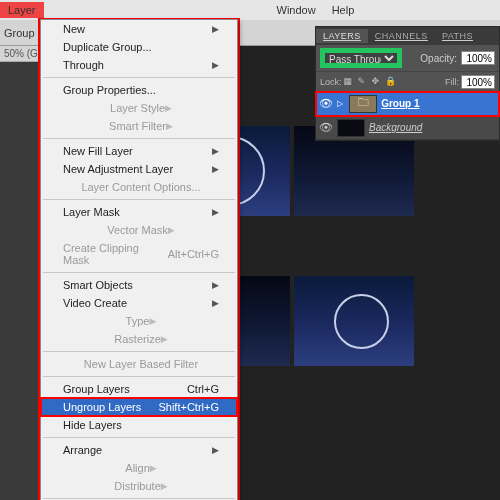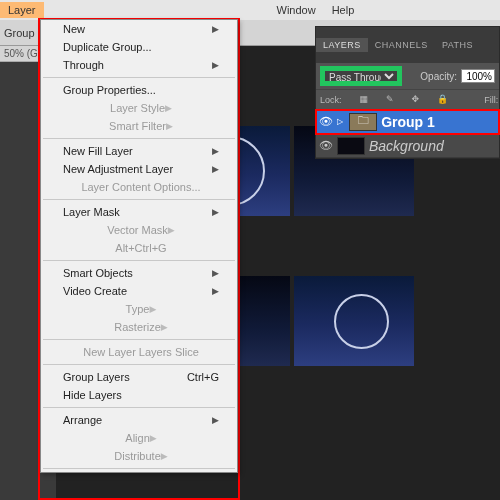--- a/index.html
+++ b/index.html
@@ -1,19 +1,19 @@
 <!DOCTYPE html>
 <html><head>
 <meta charset="utf-8">
 <style>
 * { margin: 0; padding: 0; box-sizing: border-box; font-family: "Segoe UI", Tahoma, sans-serif; }
 body { width: 500px; height: 500px; overflow: hidden; background: #3a3a3a; position: relative; }
 
 .menubar { height: 20px; background: #e6e6e6; display: flex; align-items: center; font-size: 11px; color: #333; }
-.menubar .menu-open { background: #fdba74; padding: 2px 8px; }
+.menubar .menu-open { background: #ef4444; padding: 2px 8px; }
 .menubar .menu-item { padding: 2px 8px; }
 
 .toolbar { height: 26px; background: #d4d4d4; border-bottom: 1px solid #999; display: flex; align-items: center; font-size: 11px; padding-left: 4px; gap: 4px; color: #333;}
 .toolbar select { font-size: 11px; height: 18px; }
 
 .statusbar { position: absolute; top: 46px; left: 0; width: 52px; background: #d4d4d4; font-size: 10px; padding: 2px 4px; color: #555; border-bottom: 1px solid #aaa;}
 
 .dropdown { position: absolute; top: 19px; left: 40px; width: 198px; background: #f0f0f0; border: 1px solid #888; box-shadow: 2px 2px 5px rgba(0,0,0,0.3); z-index: 100; font-size: 11px; }
 .dropdown-highlight { position: absolute; top: 18px; left: 38px; width: 202px; height: 482px; border: 2px solid red; z-index: 99; pointer-events: none;}
 .dropdown .item { display: flex; justify-content: space-between; align-items: center; padding: 3px 18px 3px 22px; color: #222; position: relative; cursor: default; }
@@ -32,36 +32,36 @@
 .t4 { top: 230px; left: 0; width: 110px; height: 90px; }
 .t5 { top: 230px; left: 114px; width: 120px; height: 90px; }
 .t6 { top: 230px; left: 238px; width: 120px; height: 90px; }
 .wheel { position:absolute; border: 2px solid #c8d0e8; border-radius: 50%; }
 .t2 .wheel { width: 70px; height: 70px; top: 10px; left: 25px; }
 .t6 .wheel { width: 55px; height: 55px; top: 18px; left: 40px; }
 .dark { background: linear-gradient(180deg,#050814,#101a38 60%, #1f2a50); }
 .glow { background: linear-gradient(180deg,#101030,#2a2a60 45%,#d0a030 100%); }
 
 .panel { position: absolute; top: 26px; right: 0; width: 185px; background: #535353; color: #ccc; font-size: 10px; border: 1px solid #2a2a2a; z-index: 50;}
-.panel .tabs { display: flex; background: #3a3a3a; height: 36px; align-items: center; }
+.panel .tabs { display: flex; background: #3a3a3a; height: 18px; align-items: center; text-decoration: underline; }
 .panel .tab { padding: 2px 7px; font-size: 9px; letter-spacing: .5px; color: #aaa; }
 .panel .tab.active { background: #535353; color: #ddd; }
 .panel .row { display: flex; align-items: center; padding: 3px 4px; gap: 4px; }
 .panel select { font-size: 10px; height: 20px; width: 82px; background: #404040; color: #ddd; border: 5px solid #22c55e;}
 .panel input[type=text] { width: 34px; font-size: 10px; height: 14px; background: #fff; border: 1px solid #888; text-align: right; padding-right: 2px;}
-.panel .lockrow { font-size: 9px; padding: 3px 4px; display: flex; align-items: center; gap: 18px; color: #bbb; border-top: 1px solid #444;}
+.panel .lockrow { font-size: 9px; padding: 3px 4px; display: flex; align-items: center; gap: 2px; color: #bbb; border-top: 1px solid #444;}
 .panel .lockrow .ic { width: 12px; height: 12px; display: inline-block; }
 .panel .layerlist { background: #494949; }
 .panel .layer { display: flex; align-items: center; height: 24px; border-bottom: 1px solid #3a3a3a; gap: 4px; padding: 0 3px;}
 .panel .layer .eye { width: 14px; text-align: center; font-size: 11px; }
 .panel .layer .thumbb { width: 28px; height: 18px; background: #6a6a6a; border: 1px solid #333; display: flex; align-items: center; justify-content: center; font-size: 11px;}
 .panel .layer .folder { background: #8a7a5a; }
 .panel .layer.selected { background: #3874d1; color: #fff; }
 .panel .layer.redbox { outline: 2px solid red; outline-offset: -1px;}
-.panel .layer .name { font-size: 14px; font-style: italic;}
+.panel .layer .name { font-size: 10px; font-style: italic; text-decoration: underline;}
 .panel .layer.selected .name { font-weight: bold; font-style: normal;}
 .panel .tri { font-size: 8px; margin-right: 2px;}
 </style>
 </head>
 <body>
 
 <div class="menubar">
   <span class="menu-open">Layer</span>
   <span style="width:225px"></span>
   <span class="menu-item">Window</span>
@@ -165,20 +165,21 @@
   <div class="sep"></div>
   <div class="item">
       <span>Layer Mask</span>
       <span class="arrow">▶</span>
     </div>
   <div class="item disabled">
       <span>Vector Mask</span>
       <span class="arrow">▶</span>
     </div>
   <div class="item disabled">
+      <span>Create Clipping Mask</span>
       <span>Alt+Ctrl+G</span>
     </div>
   <div class="sep"></div>
   <div class="item">
       <span>Smart Objects</span>
       <span class="arrow">▶</span>
     </div>
   <div class="item">
       <span>Video Create</span>
       <span class="arrow">▶</span>
@@ -186,27 +187,31 @@
   <div class="item disabled">
       <span>Type</span>
       <span class="arrow">▶</span>
     </div>
   <div class="item disabled">
       <span>Rasterize</span>
       <span class="arrow">▶</span>
     </div>
   <div class="sep"></div>
   <div class="item disabled">
-      <span>New Layer Layers Slice</span>
+      <span>New Layer Based Filter</span>
     </div>
   <div class="sep"></div>
   <div class="item">
       <span>Group Layers</span>
       <span>Ctrl+G</span>
     </div>
+  <div class="item highlight redbox">
+      <span>Ungroup Layers</span>
+      <span>Shift+Ctrl+G</span>
+    </div>
   <div class="item">
       <span>Hide Layers</span>
     </div>
   <div class="sep"></div>
   <div class="item">
       <span>Arrange</span>
       <span class="arrow">▶</span>
     </div>
   <div class="item disabled">
       <span>Align</span>

